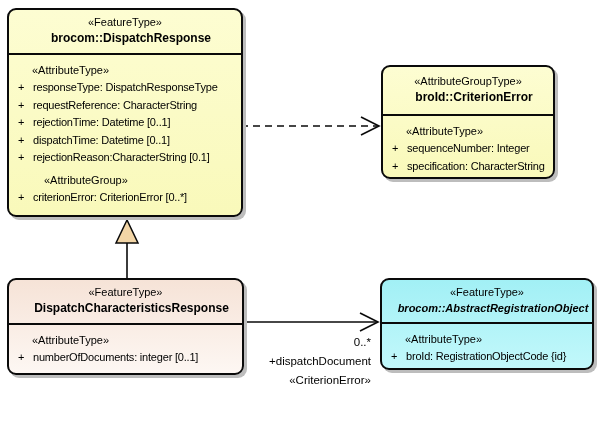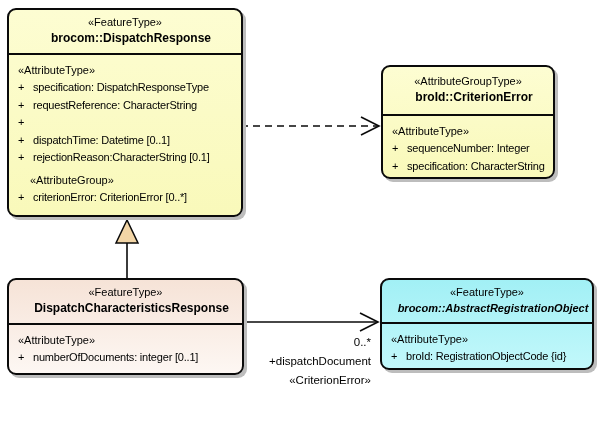--- a/index.html
+++ b/index.html
@@ -14,21 +14,21 @@
   .fill-yellow { background:linear-gradient(to bottom,#FDFDD2,#F9F9BA); }
   .fill-peach  { background:linear-gradient(to bottom,#F6E3D7,#FDF7F3); }
   .fill-cyan   { background:linear-gradient(to bottom,#A2F0F5,#C2F8FB); }
 
   .hdr { border-bottom:2px solid #0a0a0a; text-align:center; padding-top:5px; }
   .stereo { font-size:11px; line-height:15px; white-space:nowrap; }
   .cls-name { font-size:12px; font-weight:bold; line-height:17px; white-space:nowrap;margin-left:12px; }
   .cls-name.abstract { font-style:italic; font-size:11px; }
 
   .cls-body { padding-top:5px; }
-  .sec-label { font-size:11px; line-height:17px; padding-left:9px; margin-top:2px; white-space:nowrap; }
+  .sec-label { font-size:11px; line-height:17px; padding-left:23px; margin-top:2px; white-space:nowrap; }
   .attr-row { display:flex; font-size:11px; line-height:17.5px; white-space:nowrap; }
   .vis { flex:none; width:24px; padding-left:9px; }
   .attr-text { letter-spacing:-0.2px; }
 
   .assoc-labels { position:absolute; z-index:3; left:243px; top:333px; width:128px;
                   text-align:right; font-size:11.5px; line-height:19px; }
   .assoc-labels div { white-space:nowrap; }
 </style>
 </head>
 <body>
@@ -55,28 +55,29 @@
 
   <div class="uml-class fill-yellow" style="left:7px; top:8px; width:236px; height:209px;">
     <div class="hdr" style="height:45px;">
       <div class="stereo">«FeatureType»</div>
       <div class="cls-name">brocom::DispatchResponse</div>
     </div>
     <div class="cls-body">
       <div class="sec-label">«AttributeType»</div>
       <div class="attr-row">
         <span class="vis">+</span>
-        <span class="attr-text">specification: DispatchResponseType</span>
+        <span class="attr-text">responseType: DispatchResponseType</span>
       </div>
       <div class="attr-row">
         <span class="vis">+</span>
         <span class="attr-text">requestReference: CharacterString</span>
       </div>
       <div class="attr-row">
         <span class="vis">+</span>
+        <span class="attr-text">rejectionTime: Datetime [0..1]</span>
       </div>
       <div class="attr-row">
         <span class="vis">+</span>
         <span class="attr-text">dispatchTime: Datetime [0..1]</span>
       </div>
       <div class="attr-row">
         <span class="vis">+</span>
         <span class="attr-text">rejectionReason:CharacterString [0.1]</span>
       </div>
       <div class="sec-label" style="margin-top:5px;margin-left:12px;">«AttributeGroup»</div>

